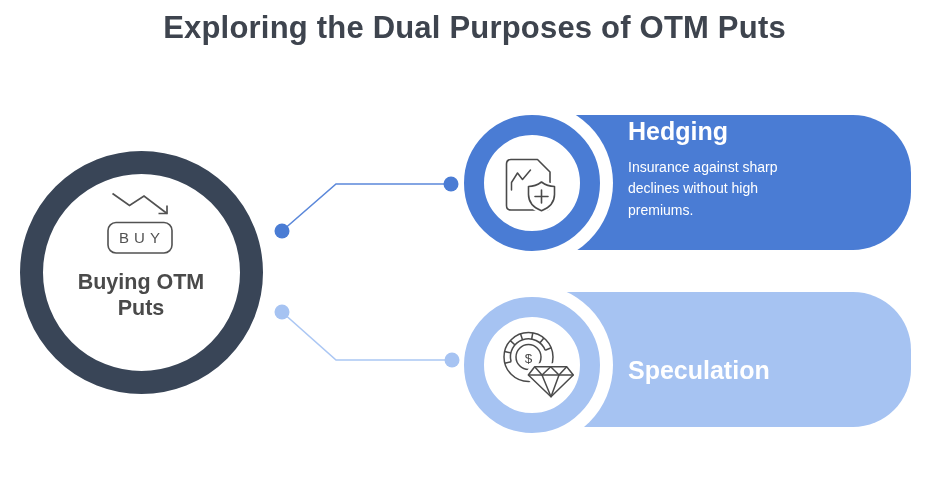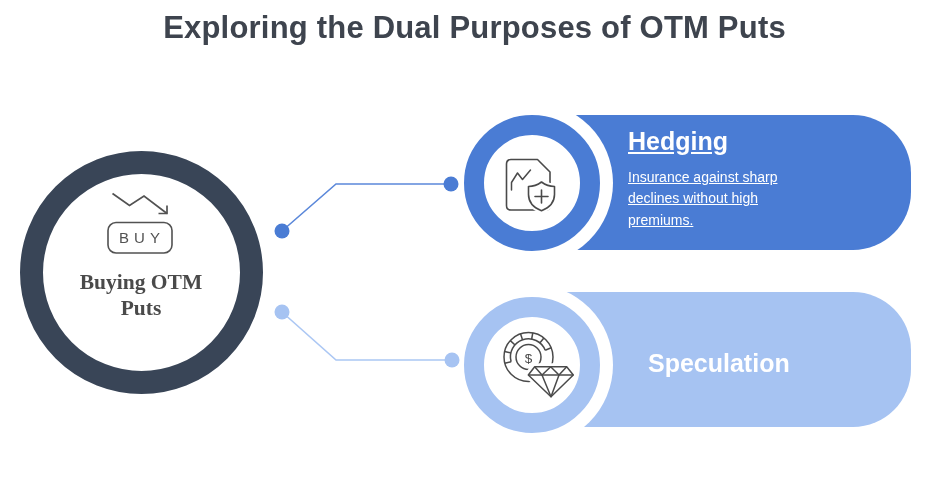--- a/index.html
+++ b/index.html
@@ -35,30 +35,29 @@
   .center-circle{
     position:absolute;left:20px;top:151px;
     width:197px;height:197px;border-radius:50%;
     background:#ffffff;border:23px solid #394557;
   }
   .center-label{
     position:absolute;left:41px;top:269px;width:200px;
     text-align:center;
     font-size:21.5px;line-height:26px;font-weight:bold;color:#4a4a4a;
     white-space:pre-line;
-    font-family:Liberation Serif, serif;
   }
   
   .card-text{
     position:absolute;left:628px;width:260px;height:135px;
     display:flex;flex-direction:column;justify-content:center;
     color:#ffffff;
   }
-  .card-text.hedging{top:111px;text-decoration:underline;}
-  .card-text.speculation{top:301px;margin-left:20px;}
+  .card-text.hedging{top:101px;}
+  .card-text.speculation{top:308px;}
   .card-title{font-size:25px;font-weight:bold;line-height:30px;margin-bottom:11px;}
   .card-body{font-size:14px;line-height:21.5px;white-space:pre-line;}
   svg.overlay{
     position:absolute;left:0;top:0;width:949px;height:492px;
     pointer-events:none;
   }
 </style>
 </head>
 <body>
 

